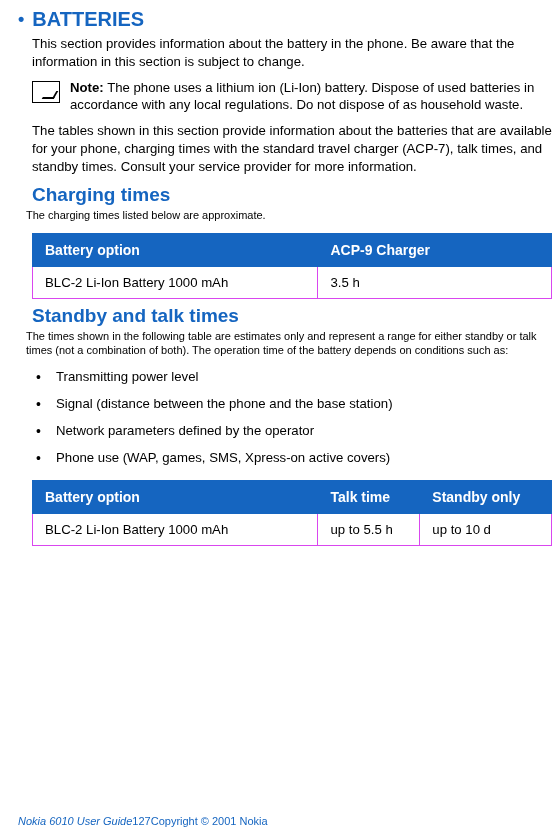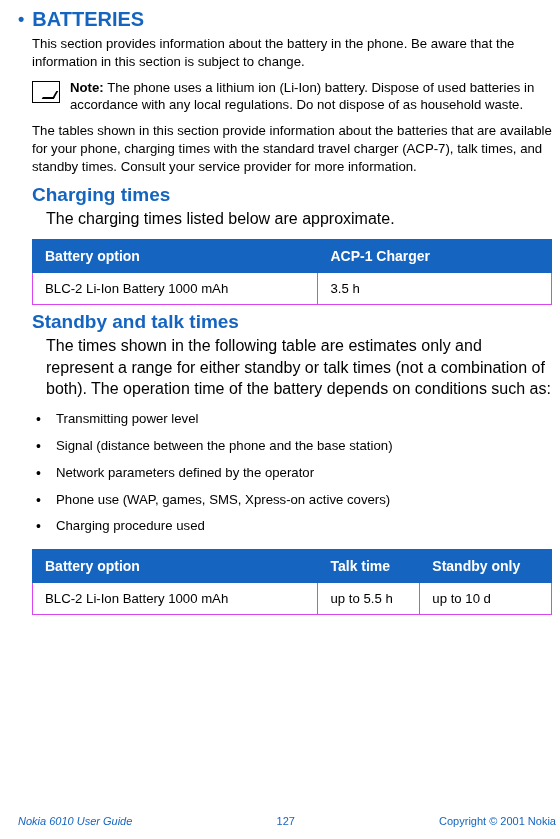--- a/index.html
+++ b/index.html
@@ -62,23 +62,23 @@
   .note-text { font-size: 13.2px; line-height: 1.35; }
   .h2 {
     color: #1565c0;
     font-size: 19px;
     font-weight: bold;
     margin-left: 14px;
     margin-bottom: 2px;
     margin-top: 6px;
   }
   .sub {
-    font-size: 16px;
+    font-size: 11px;
     line-height: 1.35;
-    margin-left: 28px;
+    margin-left: 8px;
     margin-bottom: 10px;
   }
   table {
     border-collapse: collapse;
     margin-left: 14px;
     width: calc(100% - 14px);
   }
   th {
     background: #1565c0;
     color: #fff;
@@ -111,21 +111,20 @@
     left: 4px;
     top: 0;
     font-size: 14px;
   }
   .footer {
     position: absolute;
     bottom: 12px;
     left: 18px;
     right: 4px;
     display: flex;
-    justify-content: space-between;
     align-items: baseline;
     color: #1565c0;
     font-size: 11px;
   }
   .footer .left { font-style: italic; }
   .footer .center { font-size: 11px; }
   .footer .right { font-size: 11px; }
 </style>
 </head>
 <body>
@@ -148,38 +147,37 @@
 
   <p class="para">The tables shown in this section provide information about the batteries that are available for your phone, charging times with the standard travel charger (ACP-7), talk times, and standby times. Consult your service provider for more information.</p>
 
   <h2 class="h2">Charging times</h2>
   <p class="sub">The charging times listed below are approximate.</p>
 
   <table>
     <tbody>
         <tr>
       <th style="width:55%">Battery option</th>
-      <th>ACP-1 Charger</th>
+      <th>ACP-9 Charger</th>
     </tr>
     <tr>
       <td>BLC-2 Li-Ion Battery 1000 mAh</td>
       <td>3.5 h</td>
     </tr>
   </tbody>
     </table>
 
   <h2 class="h2">Standby and talk times</h2>
   <p class="sub">The times shown in the following table are estimates only and represent a range for either standby or talk times (not a combination of both). The operation time of the battery depends on conditions such as:</p>
 
   <ul class="bullets">
     <li>Transmitting power level</li>
     <li>Signal (distance between the phone and the base station)</li>
     <li>Network parameters defined by the operator</li>
     <li>Phone use (WAP, games, SMS, Xpress-on active covers)</li>
-    <li>Charging procedure used</li>
   </ul>
 
   <table>
     <tbody>
         <tr>
       <th style="width:55%">Battery option</th>
       <th>Talk time</th>
       <th>Standby only</th>
     </tr>
     <tr>

